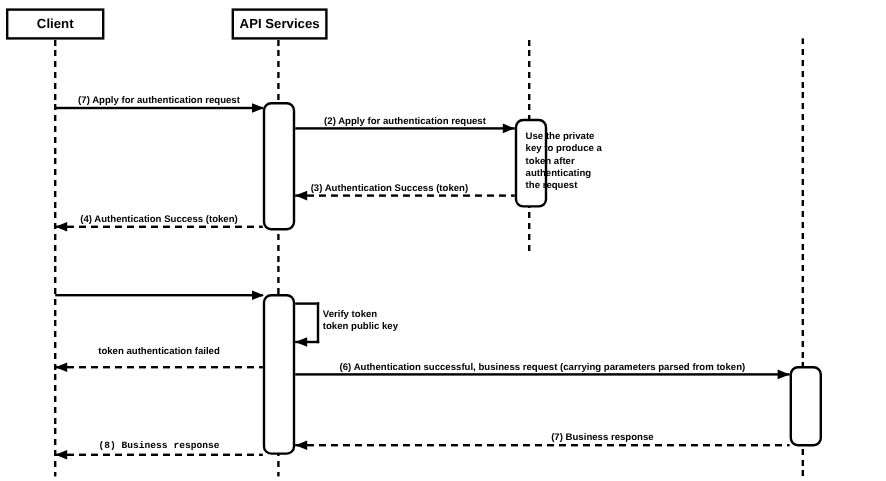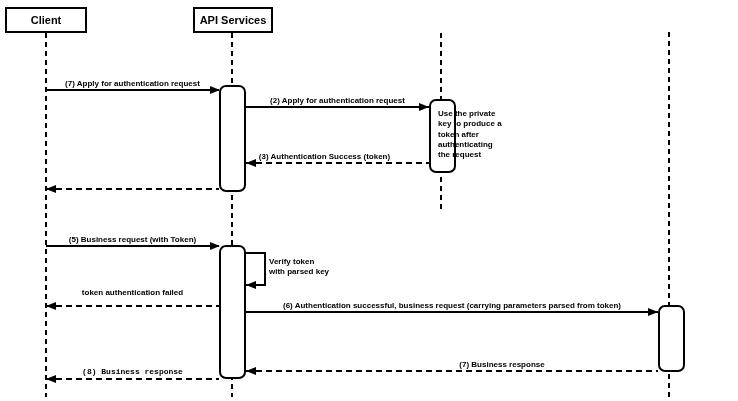--- a/index.html
+++ b/index.html
@@ -131,31 +131,31 @@
   <div class="msg-line solid" id="m2-line"></div>
   <div class="arrow right" id="m2-arrow"></div>
   <div class="msg-label" id="m2-label">(2) Apply for authentication request</div>
 
   <div class="msg-line dashed" id="m3-line"></div>
   <div class="arrow left" id="m3-arrow"></div>
   <div class="msg-label" id="m3-label">(3) Authentication Success (token)</div>
 
   <div class="msg-line dashed" id="m4-line"></div>
   <div class="arrow left" id="m4-arrow"></div>
+  <div class="msg-label" id="m4-label">(4) Authentication Success (token)</div>
 
   <div class="msg-line solid" id="m5-line"></div>
   <div class="arrow right" id="m5-arrow"></div>
-  <div class="msg-label" id="m5-label">(5) Business request (with Token)</div>
 
   <div class="msg-line solid" id="self-top"></div>
   <div class="vline" id="self-right"></div>
   <div class="msg-line solid" id="self-bottom"></div>
   <div class="arrow left" id="self-arrow"></div>
   <div class="msg-label" id="self-label">Verify token
-with parsed key</div>
+token public key</div>
 
   <div class="msg-line dashed" id="mfail-line"></div>
   <div class="arrow left" id="mfail-arrow"></div>
   <div class="msg-label" id="mfail-label">token authentication failed</div>
 
   <div class="msg-line solid" id="m6-line"></div>
   <div class="arrow right" id="m6-arrow"></div>
   <div class="msg-label" id="m6-label">(6) Authentication successful, business request (carrying parameters parsed from token)</div>
 
   <div class="msg-line dashed" id="m7-line"></div>

